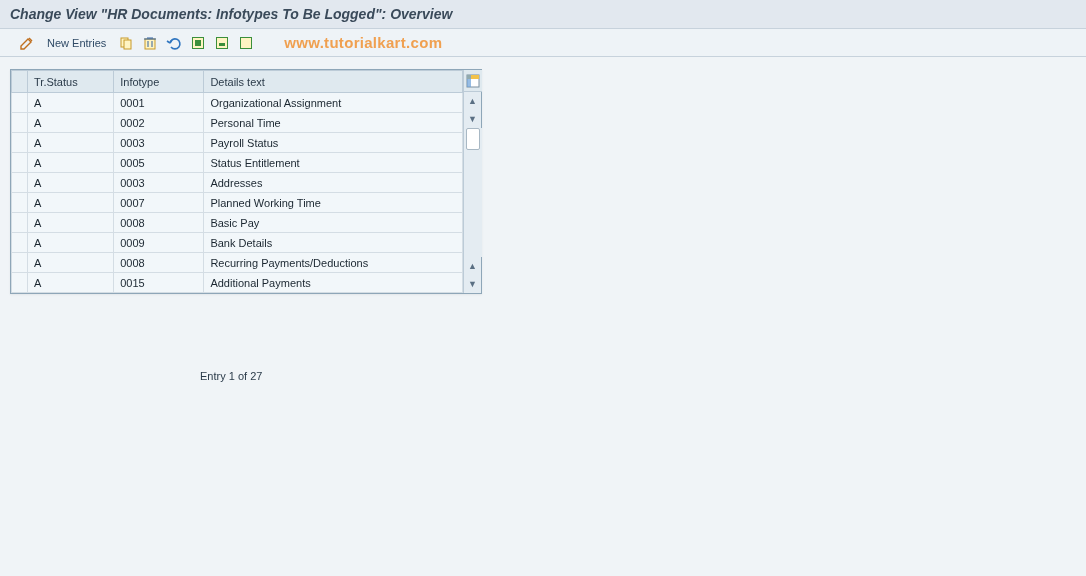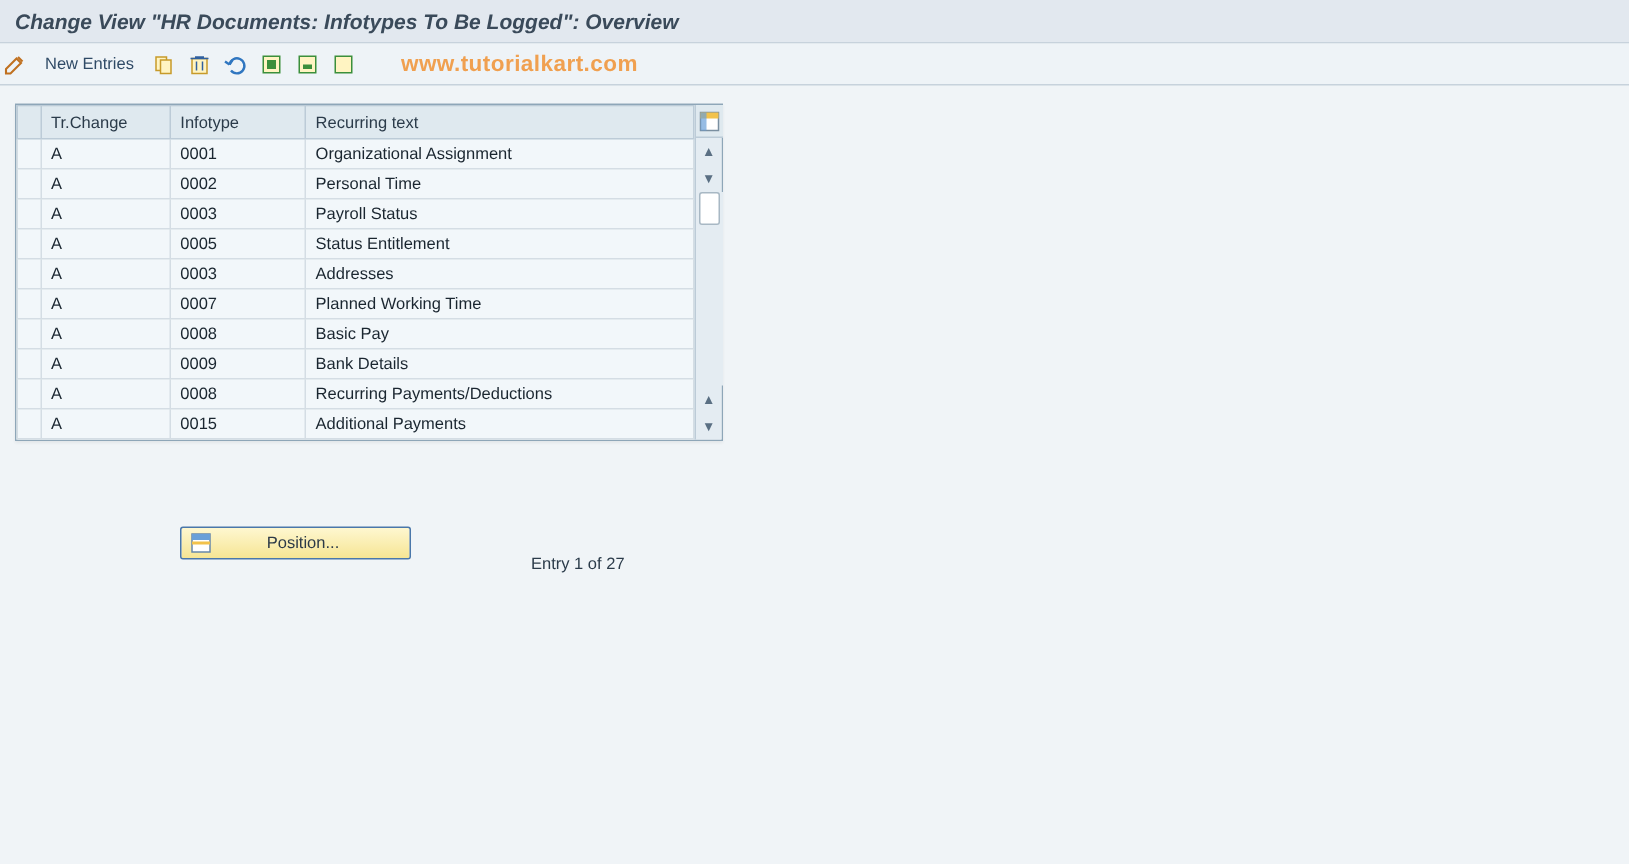--- a/index.html
+++ b/index.html
@@ -17,21 +17,21 @@
       padding: 6px 10px;
       border-bottom: 1px solid #c7d2dc;
     }
     .title-bar h1 {
       font-size: 14px;
       font-weight: bold;
       font-style: italic;
       color: #3a4a5a;
     }
     .toolbar {
-      padding: 4px 0;
+      padding: 4px 17px;
       display: flex;
       align-items: center;
       gap: 4px;
       border-bottom: 1px solid #c7d2dc;
       background: #eef3f7;
       height: 28px;
     }
     .icon-btn {
       width: 20px;
       height: 20px;
@@ -217,23 +217,23 @@
   </div>
   <span class="watermark">www.tutorialkart.com</span>
 </div>
 
 <div class="content">
   <div class="table-wrap">
     <table class="table">
       <thead>
         <tr>
           <th class="row-handle"></th>
-          <th class="col-tr">Tr.Change</th>
+          <th class="col-tr">Tr.Status</th>
           <th class="col-it">Infotype</th>
-          <th class="col-text">Recurring text</th>
+          <th class="col-text">Details text</th>
         </tr>
       </thead>
       <tbody id="table-body">
           <tr>
             <td class="row-handle"></td>
             <td>A</td>
             <td>0001</td>
             <td>Organizational Assignment</td>
           </tr>
           <tr>
@@ -306,23 +306,15 @@
         <div class="scroll-thumb"></div>
       </div>
       <div class="scroll-bottom">
         <div class="scroll-arrow">▲</div>
         <div class="scroll-arrow">▼</div>
       </div>
     </div>
   </div>
 
   <div class="footer-area">
-    <button class="position-btn">
-      <svg class="pos-icon" viewBox="0 0 14 14">
-          <rect x="1" y="1" width="12" height="12" fill="#fff" stroke="#6788aa"></rect>
-          <rect x="1" y="1" width="12" height="4" fill="#6aa0d8"></rect>
-          <rect x="1" y="6" width="12" height="2" fill="#f2c24b"></rect>
-        </svg>
-      <span class="pos-label">Position...</span>
-    </button>
     <span class="entry-info">Entry 1 of 27</span>
   </div>
 </div>
 
 </body></html>

